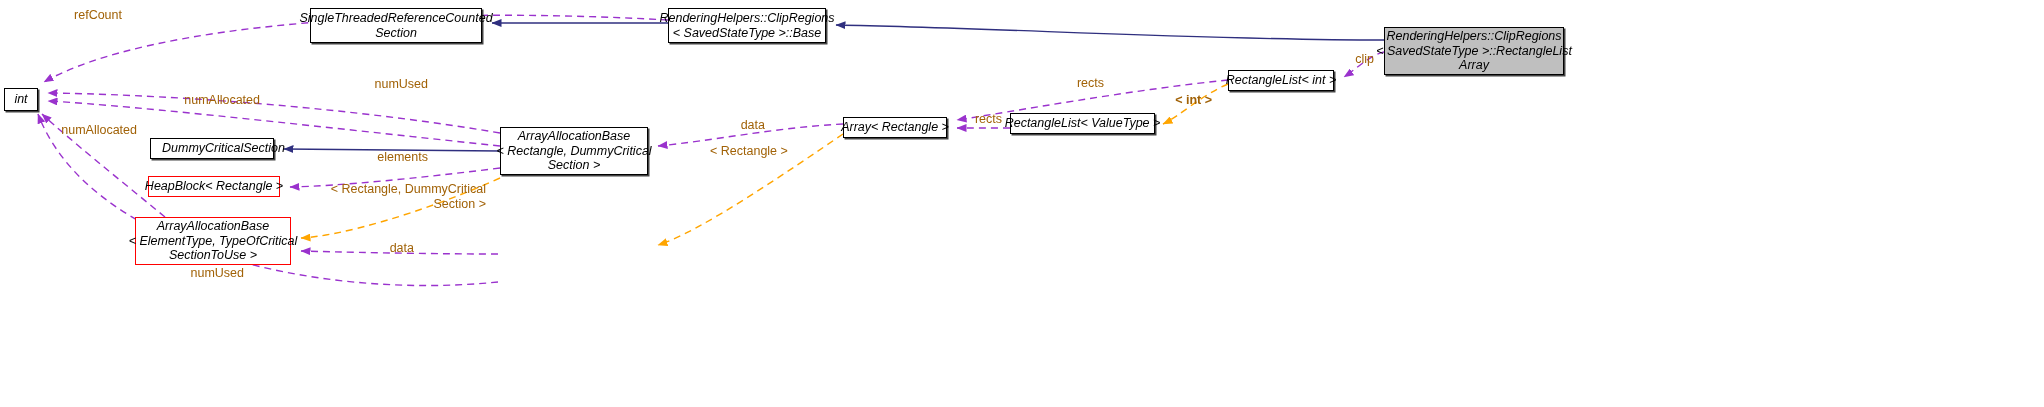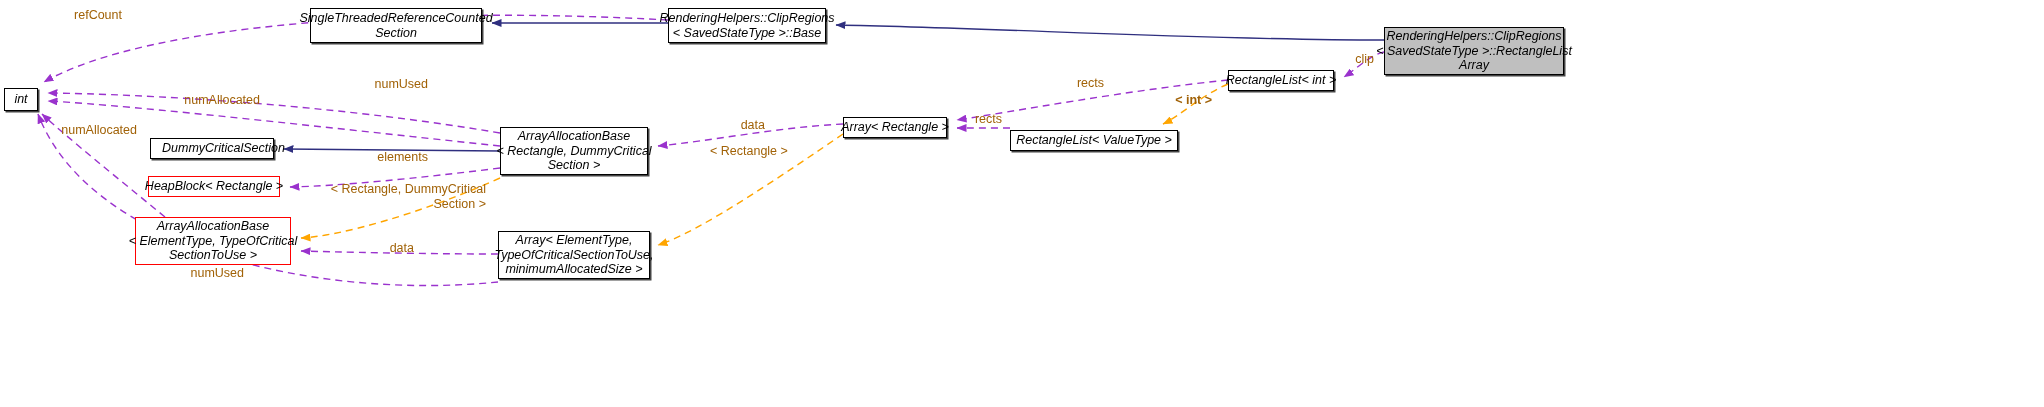--- a/index.html
+++ b/index.html
@@ -135,21 +135,21 @@
   <div class="node filled" style="left:1384px; top:27px; width:180px; height:48px;">
     <span class="ln">RenderingHelpers::ClipRegions</span>
     <span class="ln">&lt; SavedStateType &gt;::RectangleList</span>
     <span class="ln">Array</span>
   </div>
 
   <div class="node" style="left:1228px; top:70px; width:106px; height:21px;">
     <span class="ln">RectangleList&lt; int &gt;</span>
   </div>
 
-  <div class="node" style="left:1010px; top:130px; width:168px; height:21px;">
+  <div class="node" style="left:1010px; top:113px; width:145px; height:21px;">
     <span class="ln">RectangleList&lt; ValueType &gt;</span>
   </div>
 
   <div class="node" style="left:843px; top:117px; width:104px; height:21px;">
     <span class="ln">Array&lt; Rectangle &gt;</span>
   </div>
 
   <div class="node" style="left:500px; top:127px; width:148px; height:48px;">
     <span class="ln">ArrayAllocationBase</span>
     <span class="ln">&lt; Rectangle, DummyCritical</span>
@@ -163,25 +163,20 @@
   <div class="node red" style="left:148px; top:176px; width:132px; height:21px;">
     <span class="ln">HeapBlock&lt; Rectangle &gt;</span>
   </div>
 
   <div class="node red" style="left:135px; top:217px; width:156px; height:48px;">
     <span class="ln">ArrayAllocationBase</span>
     <span class="ln">&lt; ElementType, TypeOfCritical</span>
     <span class="ln">SectionToUse &gt;</span>
   </div>
 
-  <div class="node" style="left:498px; top:231px; width:152px; height:48px;">
-    <span class="ln">Array&lt; ElementType,</span>
-    <span class="ln">TypeOfCriticalSectionToUse,</span>
-    <span class="ln">minimumAllocatedSize &gt;</span>
-  </div>
 
   <div class="edge-label" style="left:62px; top:8px; width:60px;">refCount</div>
 
   <div class="edge-label" style="left:368px; top:77px; width:60px;">numUsed</div>
 
   <div class="edge-label" style="left:178px; top:93px; width:82px;">numAllocated</div>
 
   <div class="edge-label" style="left:55px; top:123px; width:82px;">numAllocated</div>
 
   <div class="edge-label" style="left:370px; top:150px; width:58px;">elements</div>

